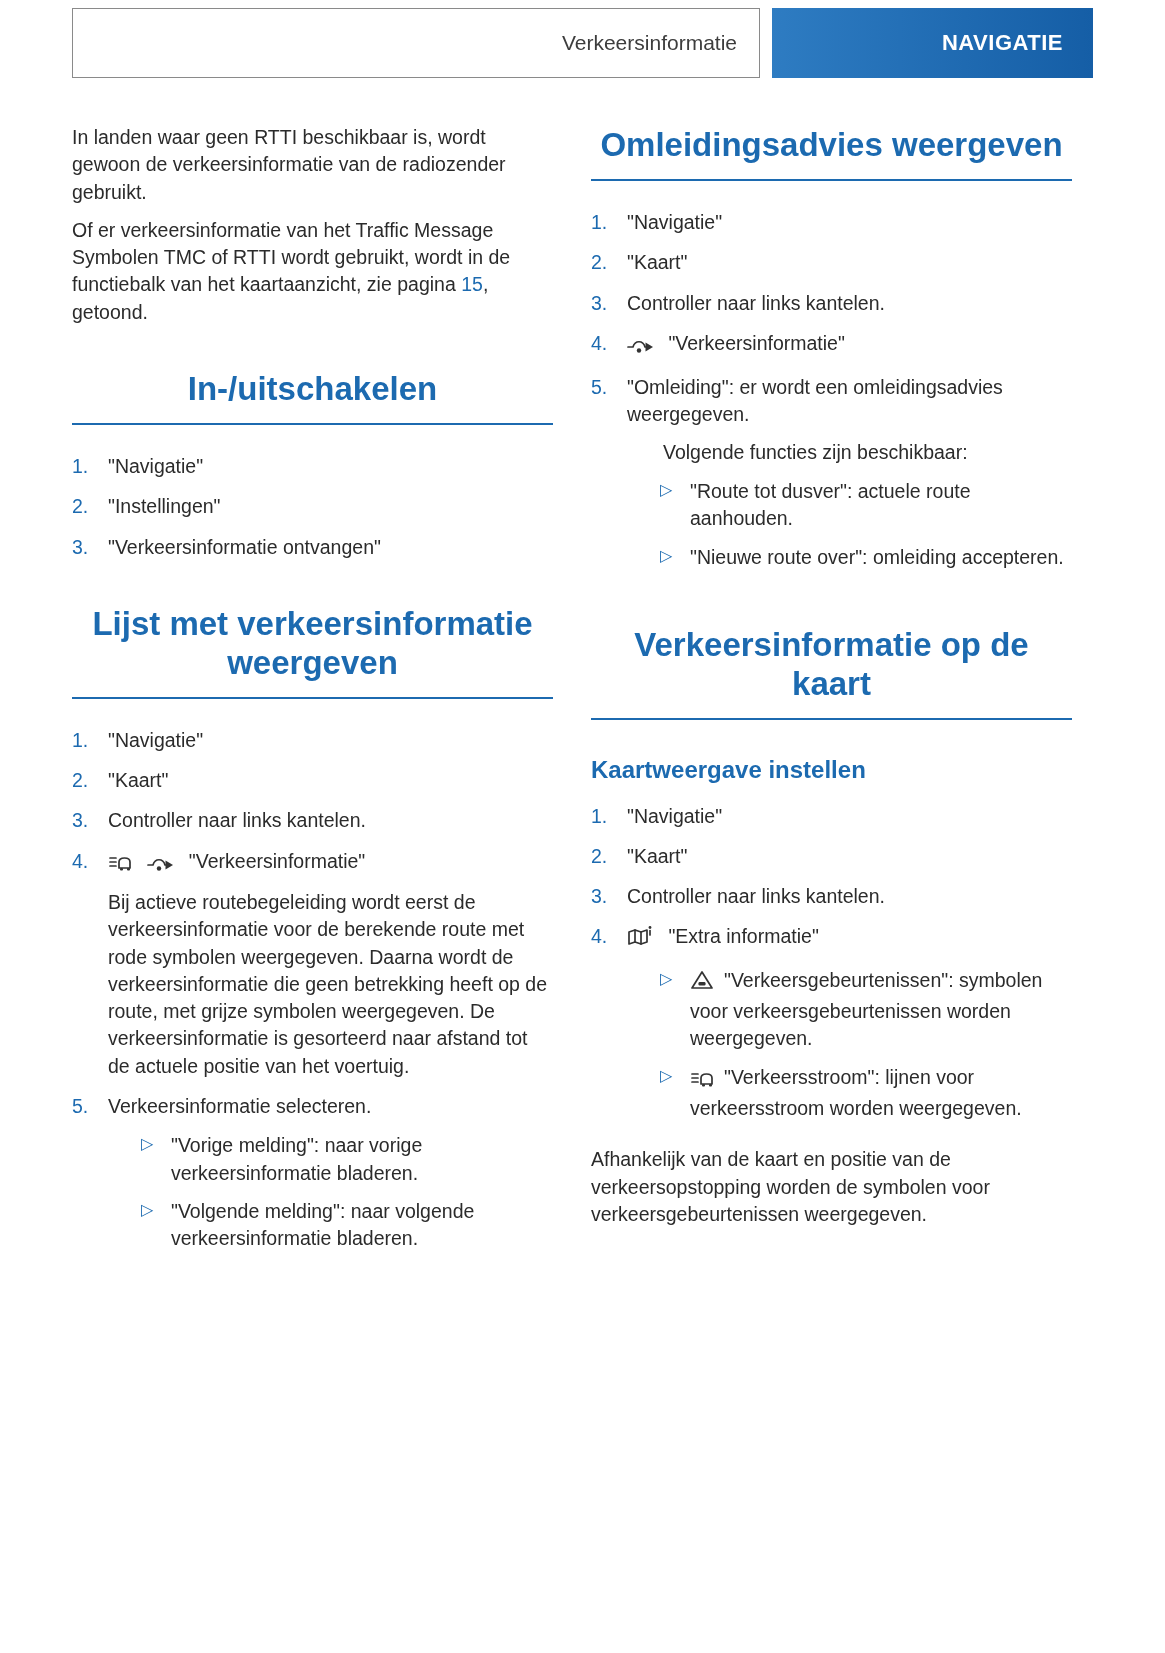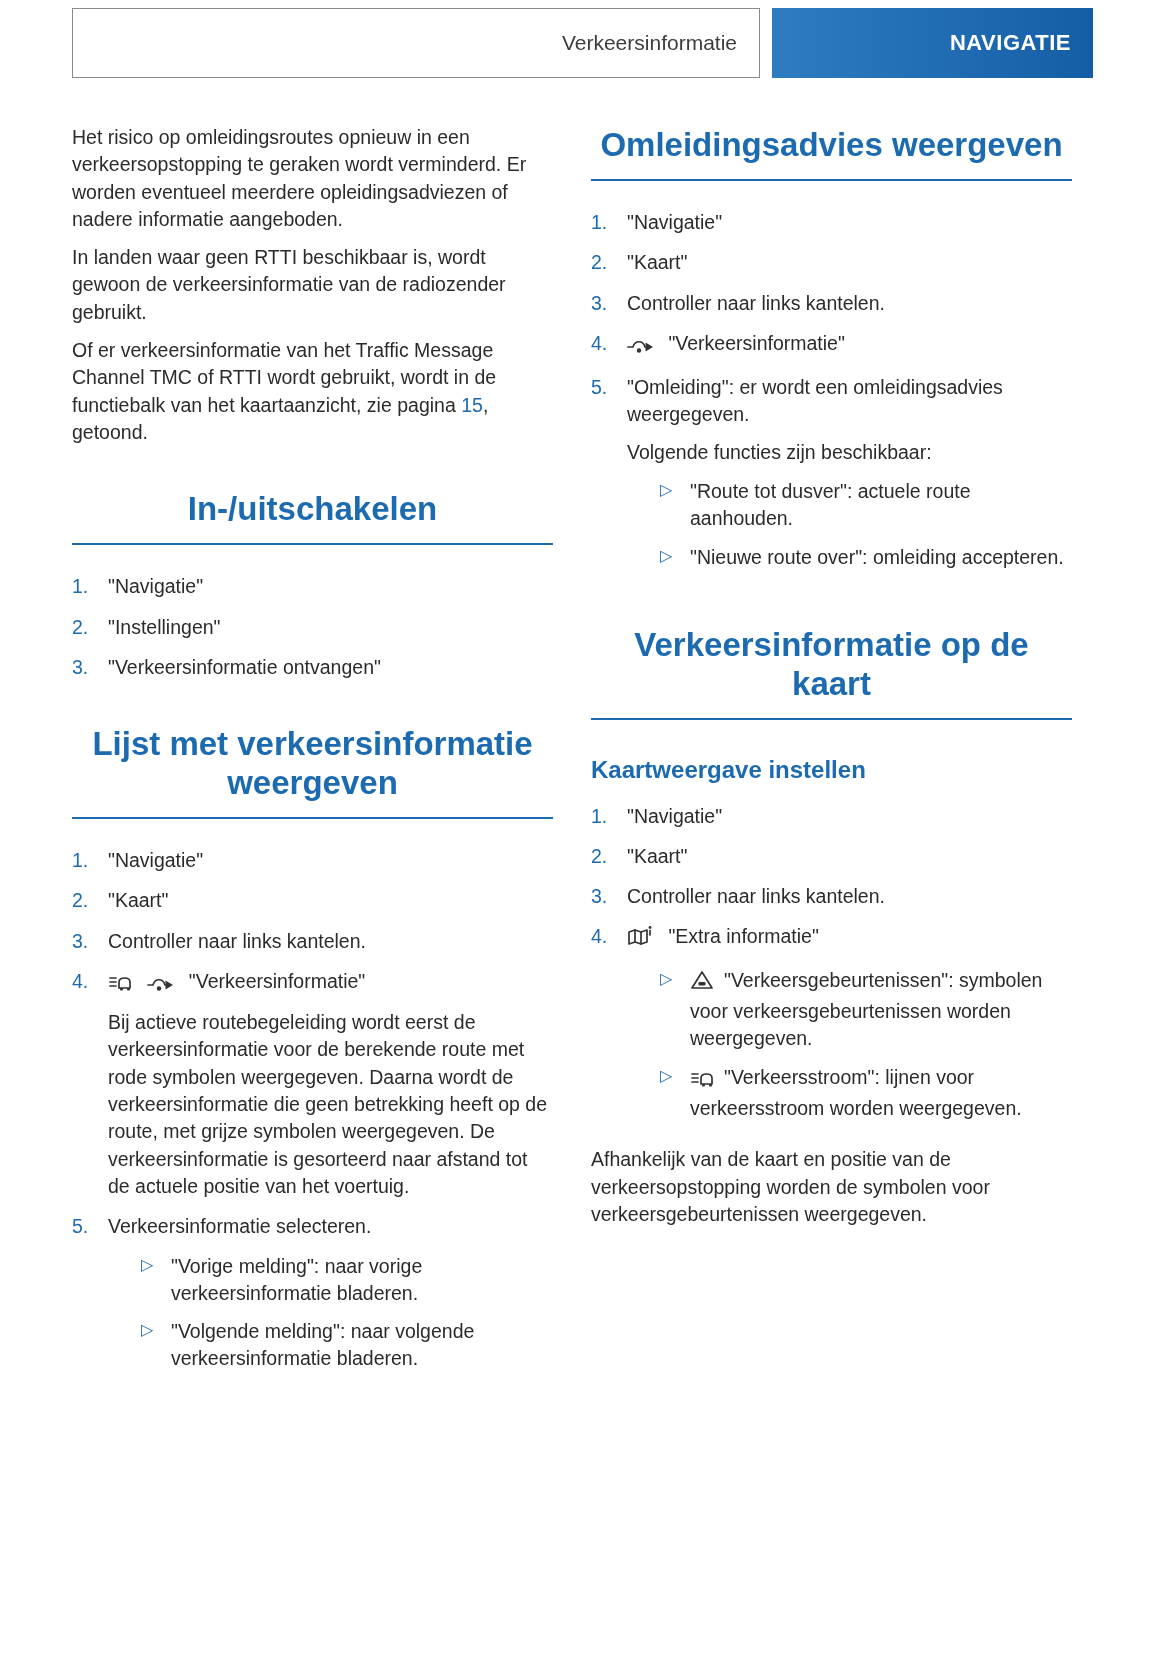--- a/index.html
+++ b/index.html
@@ -6,40 +6,40 @@
     --blue:#1c6ab0;
     --text:#2b2b2b;
   }
   *{box-sizing:border-box;}
   body{margin:0;background:#fff;color:var(--text);font-family:"Liberation Sans",sans-serif;}
   .page{width:1165px;height:1653px;position:relative;padding:8px 72px 0;overflow:hidden;}
 
   
   .topbar{display:flex;gap:12px;height:70px;}
   .crumb-box{flex:1;border:1px solid #8a8a8a;display:flex;align-items:center;justify-content:flex-end;padding-right:22px;font-size:21px;color:#3d3d3d;}
-  .section-box{width:321px;background:linear-gradient(90deg,#2e7cc2,#155ea6);color:#fff;font-weight:bold;display:flex;align-items:center;justify-content:flex-end;padding-right:22px;font-size:22px;letter-spacing:.5px;}
+  .section-box{width:321px;background:linear-gradient(90deg,#2e7cc2,#155ea6);color:#fff;font-weight:bold;display:flex;align-items:center;justify-content:flex-end;padding-right:30px;font-size:22px;letter-spacing:.5px;}
 
   
   .columns{display:flex;gap:38px;margin-top:46px;}
   .col{width:481px;font-size:19.5px;line-height:1.4;}
   p{margin:0 0 11px;}
   .pagelink{color:var(--blue);text-decoration:none;cursor:pointer;}
 
   h1.sec{color:var(--blue);font-size:33px;line-height:1.18;font-weight:bold;margin:44px 0 0;padding-bottom:14px;border-bottom:2px solid var(--blue);text-align:center;}
   h1.first{margin-top:2px;}
   h2.sub{color:var(--blue);font-size:24px;line-height:1.2;font-weight:bold;margin:36px 0 16px;}
 
   ol.steps{list-style:none;margin:28px 0 0;padding:0;}
   ol.steps.tight{margin-top:18px;}
   li.step{display:flex;margin-bottom:13px;}
   .num{color:var(--blue);flex:0 0 36px;}
   .content{flex:1;}
   .icon{display:inline-block;vertical-align:-4px;margin-right:10px;}
   .detail{margin-top:10px;margin-bottom:0;}
-  .note{margin-top:10px;margin-bottom:0;}
+  .note{margin-top:10px;margin-bottom:0;margin-left:36px;}
 
   .bullets{margin-top:12px;margin-left:33px;}
   .bullet{display:flex;margin-bottom:11px;}
   .tri{color:var(--blue);flex:0 0 30px;font-size:16px;line-height:1.55;}
   .bullet .icon{vertical-align:-4px;margin-right:10px;}
   .btxt{flex:1;}
 
   
   .footer{position:absolute;left:72px;right:72px;bottom:58px;}
   .pageno{text-align:right;font-size:30px;font-weight:bold;color:#1f1f1f;margin:0 2px 14px 0;}
@@ -58,23 +58,22 @@
       <span>Verkeersinformatie</span>
     </div>
     <div class="section-box">
       <span>NAVIGATIE</span>
     </div>
   </header>
 
   <div class="columns">
 
     <div class="col">
-      <p>Het risico op omleidingsroutes opnieuw in een verkeersopstopping te geraken wordt verminderd. Er worden eventueel meerdere opleidingsadviezen of nadere informatie aangeboden.</p>
       <p>In landen waar geen RTTI beschikbaar is, wordt gewoon de verkeersinformatie van de radiozender gebruikt.</p>
-      <p><span>Of er verkeersinformatie van het Traffic Message Channel TMC of RTTI wordt gebruikt, wordt in de functiebalk van het kaartaanzicht, zie pagina </span><a class="pagelink">15</a><span>, getoond.</span></p>
+      <p><span>Of er verkeersinformatie van het Traffic Message Symbolen TMC of RTTI wordt gebruikt, wordt in de functiebalk van het kaartaanzicht, zie pagina </span><a class="pagelink">15</a><span>, getoond.</span></p>
 
       <h1 class="sec">In-/uitschakelen</h1>
       <ol class="steps">
         <li class="step">
           <span class="num">1.</span>
           <div class="content">"Navigatie"</div>
         </li>
         <li class="step">
           <span class="num">2.</span>
           <div class="content">"Instellingen"</div>

